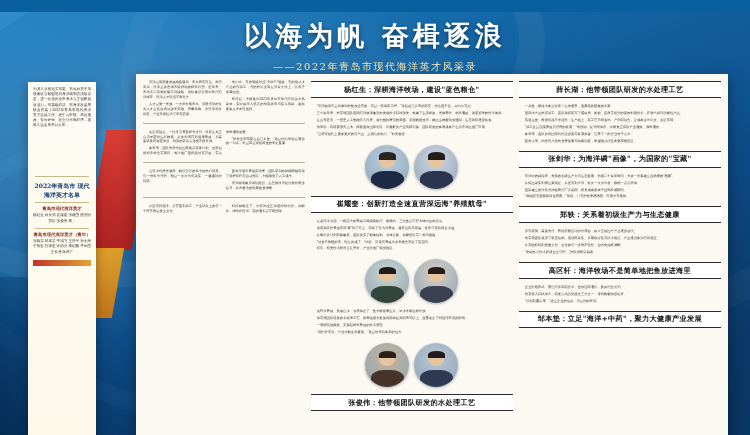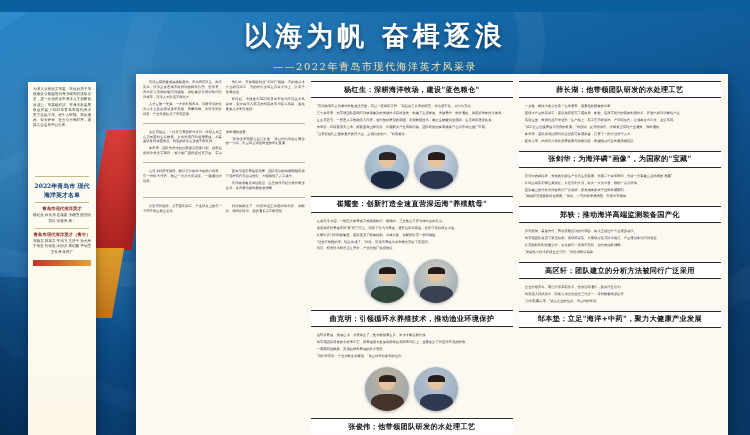--- a/index.html
+++ b/index.html
@@ -195,21 +195,20 @@
             <div class="p-head"></div>
             <div class="p-hair" style="background: rgb(33, 27, 24);"></div>
           </div>
           <div class="portrait">
             <div class="p-bg" style="background: radial-gradient(circle at 50% 35%, rgb(214, 207, 194) 0%, rgb(143, 163, 181) 100%);"></div>
             <div class="p-body" style="background: rgb(57, 65, 82);"></div>
             <div class="p-head"></div>
             <div class="p-hair" style="background: rgb(36, 28, 24);"></div>
           </div>
         </div>
-        <div class="headline">曲克明：引领循环水养殖技术，推动渔业环境保护</div>
         <div class="body one">
           <p>循环水养殖，关键在水。水质稳定了，鱼才能健康生长，尾水才能达标排放。</p>
           <p>他带领团队研发的水处理工艺，将养殖用水重复利用率提高到90%以上，显著减少了对近海环境的影响。</p>
           <p>一项项实验数据，支撑起绿色养殖的技术底座。</p>
           <p>"保护好海洋，产业才能走得更远。"这是他坚持多年的信念。</p>
         </div>
         <div class="portraits">
           <div class="portrait">
             <div class="p-bg" style="background: radial-gradient(circle at 50% 35%, rgb(195, 180, 156) 0%, rgb(143, 163, 181) 100%);"></div>
             <div class="p-body" style="background: rgb(70, 52, 42);"></div>
@@ -235,28 +234,28 @@
           <p>多年来，团队获得国家科技进步奖等多项荣誉，培养了一批行业骨干人才。</p>
           <p>面向未来，他把目光投向营养健康与智能制造，希望推动行业向更高端迈进。</p>
         </div>
         <div class="headline">张剑华：为海洋磷"画像"，为国家的"宝藏"</div>
         <div class="body one">
           <p>海洋中的磷循环，关系着初级生产力与生态健康。他用二十余年时间，为这一元素建立起精细的"档案"。</p>
           <p>从样品采集到同位素测定，从近海到大洋，航次一次次出发，数据一点点积累。</p>
           <p>团队建立的分析方法被同行广泛采用，相关成果发表于国际权威期刊。</p>
           <p>"基础研究需要耐得住寂寞。"他说，只有把机理搞清楚，应用才有根基。</p>
         </div>
-        <div class="headline">郑轶：推动海洋高端监测装备国产化</div>
+        <div class="headline">郑轶：关系着初级生产力与生态健康</div>
         <div class="body one">
           <p>深海探测，装备先行。曾经依赖进口的传感器，如今正被国产产品逐步替代。</p>
           <p>他带领团队攻克了耐压结构、低功耗采集、长期稳定性等技术难点，产品通过多次海试验证。</p>
           <p>从实验样机到批量交付，走过的每一步都不轻松，但方向始终清晰。</p>
           <p>"关键核心技术必须自主可控。"他说得斩钉截铁。</p>
         </div>
-        <div class="headline">高区轩：团队建立的分析方法被同行广泛采用</div>
+        <div class="headline">高区轩：海洋牧场不是简单地把鱼放进海里</div>
         <div class="body one">
           <p>企业扎根青岛，聚焦海洋高新技术，营收连年增长，跻身行业前列。</p>
           <p>创新投入持续加大，研发人员占比超过三分之一，专利数量稳步提升。</p>
           <p>"以创新赢未来。"这是企业的信条，也是他的坚持。</p>
         </div>
         <div class="headline">邹本垫：立足"海洋+中药"，聚力大健康产业发展</div>
       </div>
     </div>
 
 </div>

